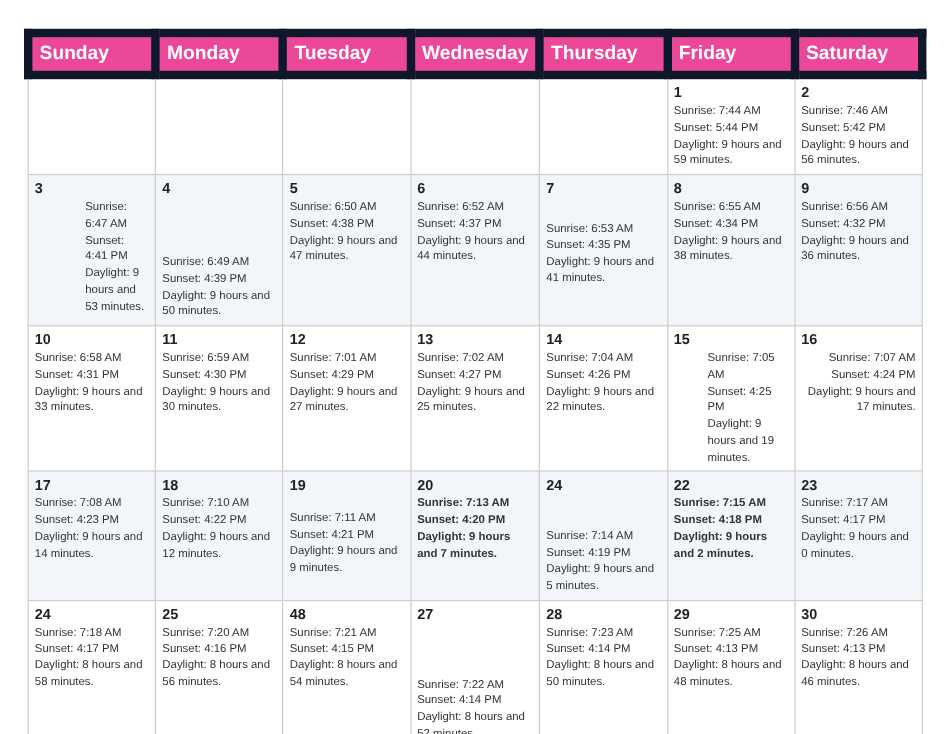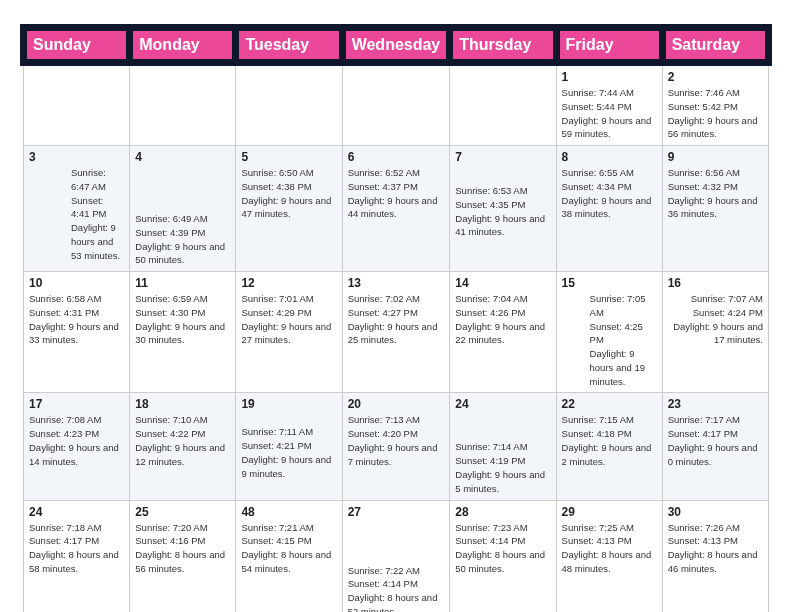--- a/index.html
+++ b/index.html
@@ -219,33 +219,33 @@
 Daylight: 9 hours and 12 minutes.</div>
           </td>
           <td>
             <div class="day-number">19</div>
             <div class="day-info" style="white-space: pre-line; margin-top: 14px;">Sunrise: 7:11 AM
 Sunset: 4:21 PM
 Daylight: 9 hours and 9 minutes.</div>
           </td>
           <td>
             <div class="day-number">20</div>
-            <div class="day-info" style="white-space: pre-line;">Sunrise: 7:13 AM
+            <div class="day-info" style="white-space: pre-line; font-weight: bold;">Sunrise: 7:13 AM
 Sunset: 4:20 PM
 Daylight: 9 hours and 7 minutes.</div>
           </td>
           <td>
             <div class="day-number">24</div>
             <div class="day-info" style="white-space: pre-line; margin-top: 29px;">Sunrise: 7:14 AM
 Sunset: 4:19 PM
 Daylight: 9 hours and 5 minutes.</div>
           </td>
           <td>
             <div class="day-number">22</div>
-            <div class="day-info" style="white-space: pre-line;">Sunrise: 7:15 AM
+            <div class="day-info" style="white-space: pre-line; font-weight: bold;">Sunrise: 7:15 AM
 Sunset: 4:18 PM
 Daylight: 9 hours and 2 minutes.</div>
           </td>
           <td>
             <div class="day-number">23</div>
             <div class="day-info" style="white-space: pre-line;">Sunrise: 7:17 AM
 Sunset: 4:17 PM
 Daylight: 9 hours and 0 minutes.</div>
           </td>
         </tr>

